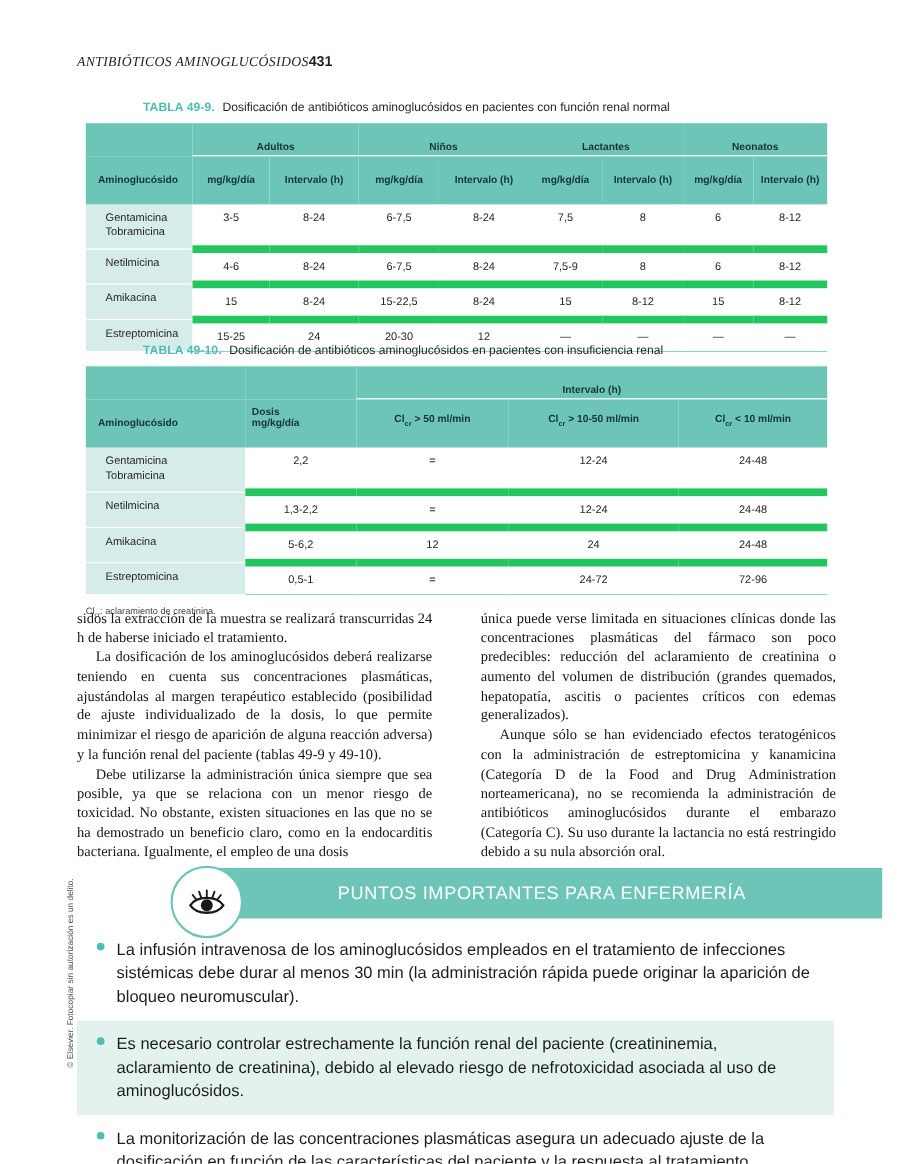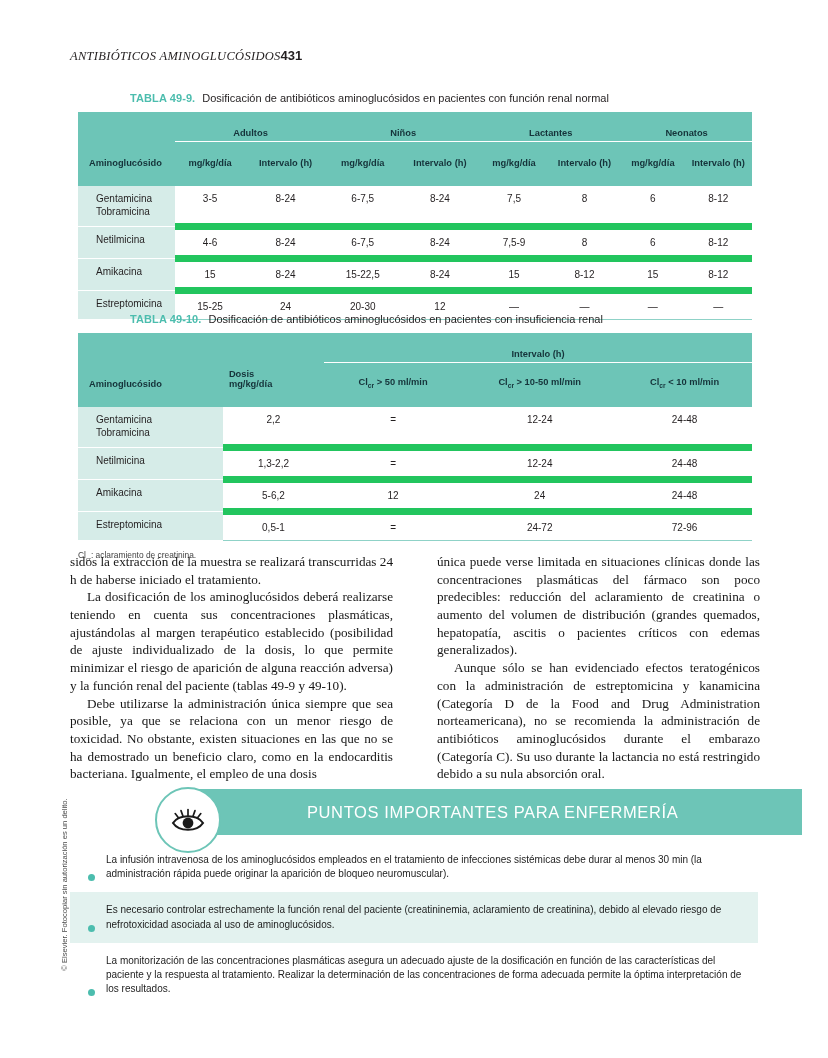--- a/index.html
+++ b/index.html
@@ -164,23 +164,23 @@
 
   
   .points {
     position: absolute;
     left: 70px;
     top: 842px;
     width: 688px;
   }
   .point-item {
     display: flex;
-    align-items: flex-end;
+    align-items: flex-start;
     padding: 11px 16px 11px 18px;
-    font-size: 10px;
+    font-size: 15px;
     line-height: 1.42;
     color: #1d1d1d;
   }
   .point-item.tint { background: #e3f2ef; }
   .point-item.plain { background: #ffffff; }
   .bullet-dot {
     flex: 0 0 auto;
     width: 7px;
     height: 7px;
     border-radius: 50%;

